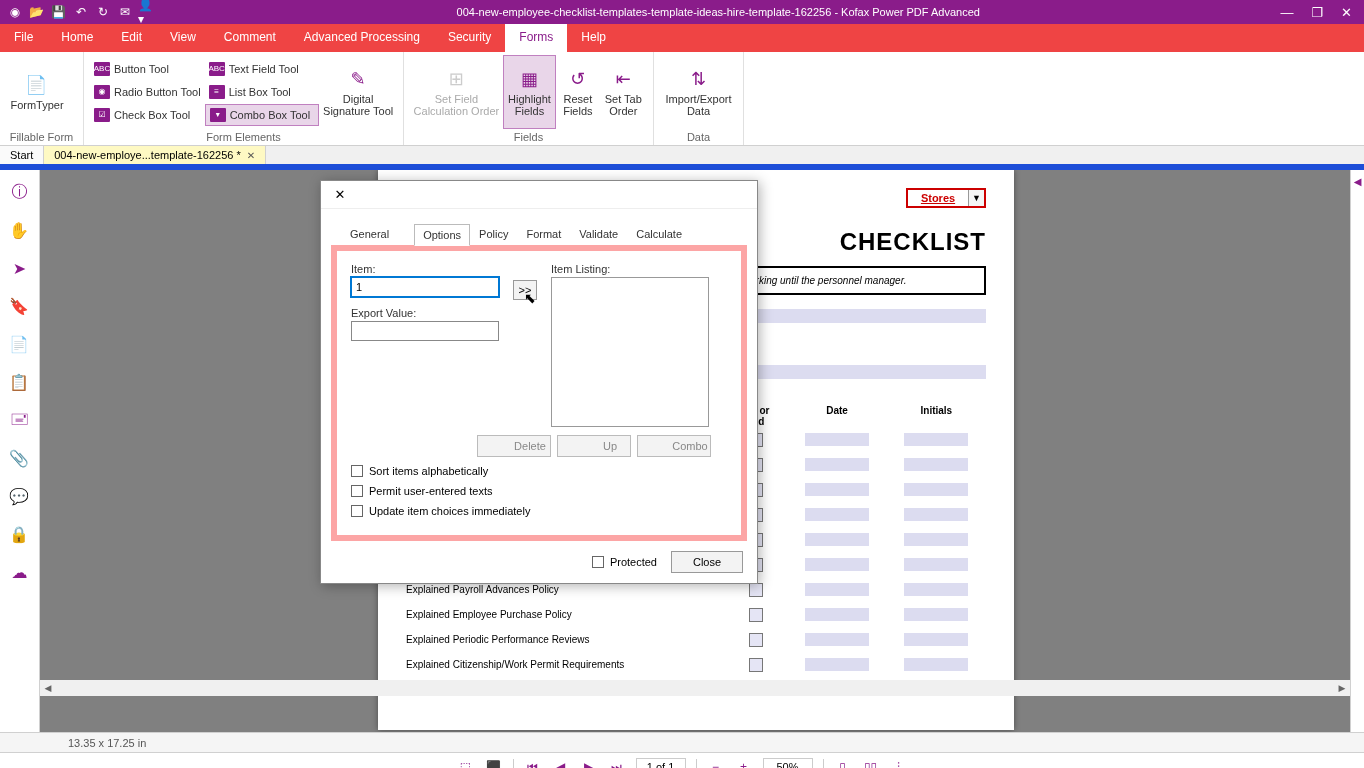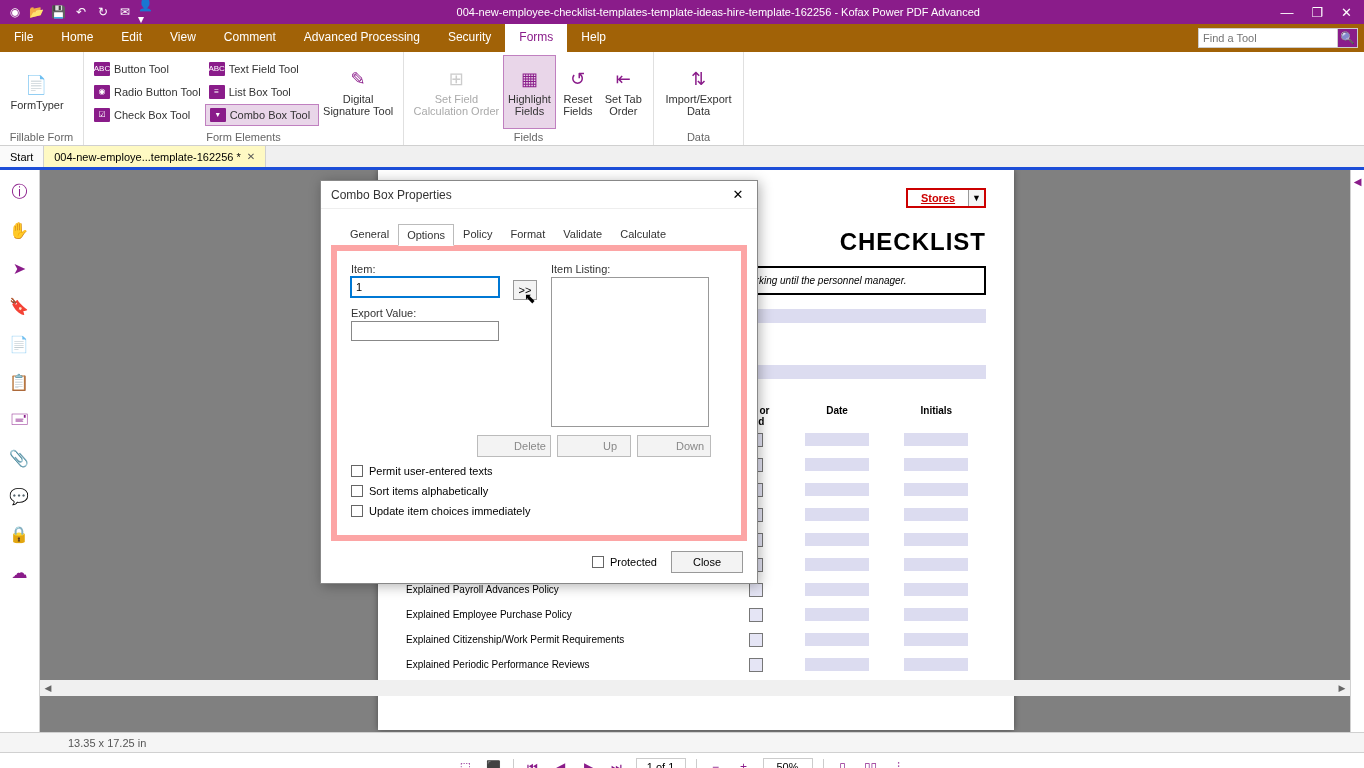--- a/index.html
+++ b/index.html
@@ -7,21 +7,21 @@
 
 
 .titlebar { height: 24px; background: #8a1c8a; display: flex; align-items: center; color: #fff; font-size: 11px; }
 .titlebar .qat { display: flex; gap: 4px; padding-left: 6px; }
 .titlebar .qat .qicon { width: 18px; height: 18px; display:flex; align-items:center; justify-content:center; font-size:12px; color:#fff; }
 .titlebar .title { flex: 1; text-align: center; }
 .titlebar .winctl { display: flex; gap: 18px; padding-right: 12px; }
 .titlebar .winctl span { font-size: 13px; cursor: default; }
 
 
-.menubar { height: 28px; background: #a16207; display: flex; align-items: stretch; color: #fff; font-size: 12px; }
+.menubar { height: 28px; background: #ef4444; display: flex; align-items: stretch; color: #fff; font-size: 12px; }
 .menubar .menu { padding: 6px 14px; cursor: default; }
 .menubar .menu.active { background: #fff; color: #8a1c8a; }
 .menubar .spacer { flex: 1; }
 .menubar .find { display:flex; align-items:center; padding-right:6px; }
 .menubar .find input { width: 140px; height: 20px; font-size:11px; padding: 0 4px; border:1px solid #ccc; }
 .menubar .find .sicon { width:20px; height:20px; background:#8a1c8a; display:flex; align-items:center; justify-content:center; color:#fff; border:1px solid #ccc; border-left:none; }
 
 
 .ribbon { height: 94px; background: #fff; border-bottom: 1px solid #d0d0d0; display:flex; }
 .rgroup { border-right: 1px solid #e0e0e0; display:flex; flex-direction:column; }
@@ -30,21 +30,21 @@
 .bigbtn { display:flex; flex-direction:column; align-items:center; justify-content:center; width:62px; height:74px; font-size:11px; text-align:center; color:#333; gap:2px; }
 .bigbtn.disabled { color:#aaa; }
 .bigbtn .bicon { width:24px; height:24px; display:flex; align-items:center; justify-content:center; font-size:18px; color:#8a1c8a; }
 .bigbtn.disabled .bicon { color:#ccc; }
 .smallbtns { display:flex; flex-direction:column; gap:1px; }
 .smallbtn { display:flex; align-items:center; gap:4px; font-size:11px; color:#333; padding:2px 4px; height:22px; }
 .smallbtn.active { background:#e9d6e9; border:1px solid #c080c0; }
 .smallbtn .sicon2 { width:16px; height:14px; background:#8a1c8a; color:#fff; font-size:8px; display:flex; align-items:center; justify-content:center; border-radius:1px; }
 
 
-.doctabs { height: 24px; background:#f0f0f0; border-bottom:3px solid #1d4ed8; display:flex; align-items:stretch; font-size:11px; }
+.doctabs { height: 24px; background:#f0f0f0; border-bottom:6px solid #1d4ed8; display:flex; align-items:stretch; font-size:11px; }
 .doctab { padding: 4px 10px; border-right:1px solid #d0d0d0; background:#fafafa; display:flex; align-items:center; gap:6px; }
 .doctab .tx { color:#555; font-size:10px; }
 
 
 .main { position:relative; height: 562px; background:#808080; display:flex; }
 .sidetools { width:40px; background:#fff; border-right:1px solid #d0d0d0; display:flex; flex-direction:column; align-items:center; gap:14px; padding-top:10px; }
 .sidetools .stool { width:24px; height:24px; display:flex; align-items:center; justify-content:center; color:#8a1c8a; font-size:16px; }
 .docview { flex:1; position:relative; overflow:hidden; }
 .page { position:absolute; left:338px; top:0; width:636px; height:560px; background:#fff; box-shadow:0 0 6px rgba(0,0,0,.4); padding:18px 28px; font-size:11px; color:#000; }
 .page .stores { position:absolute; right:28px; top:18px; width:80px; height:20px; border:2px solid #c00; display:flex; align-items:center; }
@@ -70,21 +70,21 @@
 
 .rightcollapse { width:14px; background:#fff; border-left:1px solid #d0d0d0; display:flex; align-items:flex-start; justify-content:center; padding-top:6px; color:#8a1c8a; font-size:10px; }
 
 
 .dialog { position:absolute; left:320px; top:180px; width:438px; background:#fff; border:1px solid #888; box-shadow:2px 2px 12px rgba(0,0,0,.3); z-index:50; font-size:11px; }
 .dialog .dtitle { height:28px; display:flex; align-items:center; padding:0 10px; border-bottom:1px solid #eee; }
 .dialog .dtitle .dt { flex:1; color:#333; font-size:12px; }
 .dialog .dtitle .dx { width:18px; height:18px; display:flex; align-items:center; justify-content:center; font-size:13px; }
 .dialog .dtabs { display:flex; padding: 14px 20px 0 20px; font-size:11px; }
 .dialog .dtab { padding:4px 8px; border:1px solid transparent; color:#333; }
-.dialog .dtab.active { border:1px solid #bbb; border-bottom:1px solid #fff; background:#fff; position:relative; top:1px; }
+.dialog .dtab.active { border:1px solid #bbb; border-bottom:1px solid #fff; background:#fff; position:relative; top:1px;margin-left:16px; }
 .dialog .dbody { border:6px solid #fca5a5; margin:0 10px; padding:12px 14px 18px; }
 .dialog .drow { display:flex; gap:14px; }
 .dialog .dcol { display:flex; flex-direction:column; }
 .dialog label { font-size:11px; color:#333; margin-bottom:2px; }
 .dialog input[type=text] { height:20px; border:1px solid #888; padding:0 4px; font-size:11px; }
 .dialog input.focused { border:1px solid #0078d4; outline:1px solid #0078d4; }
 .dialog .addbtn { width:24px; height:20px; border:1px solid #999; background:#f3f3f3; display:flex; align-items:center; justify-content:center; font-size:11px; margin-top:17px; position:relative; }
 .dialog .listing { width:158px; height:150px; border:1px solid #999; background:#fff; }
 .dialog .btnrow { display:flex; gap:6px; justify-content:flex-end; margin-top:8px; width:360px; }
 .dialog .dbtn { width:74px; height:22px; border:1px solid #bbb; background:#f3f3f3; color:#888; font-size:11px; display:flex; align-items:center; justify-content:center;padding-left:32px; }
@@ -130,24 +130,20 @@
   <div class="menu">File</div>
   <div class="menu">Home</div>
   <div class="menu">Edit</div>
   <div class="menu">View</div>
   <div class="menu">Comment</div>
   <div class="menu">Advanced Processing</div>
   <div class="menu">Security</div>
   <div class="menu active">Forms</div>
   <div class="menu">Help</div>
   <div class="spacer"></div>
-  <div class="find">
-    <input type="text" placeholder="Find a Tool" style="">
-    <div class="sicon">🔍</div>
-  </div>
 </div>
 
 <div class="ribbon">
   <div class="rgroup" style="width:84px">
     <div class="body">
         <div class="bigbtn">
           <div class="bicon">📄</div>
           <span>FormTyper</span>
         </div>
       </div>
@@ -372,33 +368,33 @@
               <div class="cb"></div>
             </div>
             <div class="c3">
               <div class="ff"></div>
             </div>
             <div class="c4">
               <div class="ff"></div>
             </div>
           </div>
         <div class="tblrow">
+            <div class="c1">Explained Periodic Performance Reviews</div>
+            <div class="c2">
+              <div class="cb"></div>
+            </div>
+            <div class="c3">
+              <div class="ff"></div>
+            </div>
+            <div class="c4">
+              <div class="ff"></div>
+            </div>
+          </div>
+        <div class="tblrow">
             <div class="c1">Explained Citizenship/Work Permit Requirements</div>
-            <div class="c2">
-              <div class="cb"></div>
-            </div>
-            <div class="c3">
-              <div class="ff"></div>
-            </div>
-            <div class="c4">
-              <div class="ff"></div>
-            </div>
-          </div>
-        <div class="tblrow">
-            <div class="c1">Explained Periodic Performance Reviews</div>
             <div class="c2">
               <div class="cb"></div>
             </div>
             <div class="c3">
               <div class="ff"></div>
             </div>
             <div class="c4">
               <div class="ff"></div>
             </div>
           </div>
@@ -410,21 +406,20 @@
 
   <div class="hscroll">
     <div class="arr">◀</div>
     <div style="flex:1"></div>
     <div class="arr">▶</div>
   </div>
 </div>
 
 <div class="dialog">
   <div class="dtitle">
-    <div class="dt">Combo Box Properties</div>
     <div class="dx">✕</div>
   </div>
   <div class="dtabs">
     <div class="dtab">General</div>
     <div class="dtab active">Options</div>
     <div class="dtab">Policy</div>
     <div class="dtab">Format</div>
     <div class="dtab">Validate</div>
     <div class="dtab">Calculate</div>
   </div>
@@ -440,29 +435,29 @@
           <span>&gt;&gt;</span>
         </div>
       <div class="dcol">
         <label>Item Listing:</label>
         <div class="listing"></div>
       </div>
     </div>
     <div class="btnrow">
       <div class="dbtn">Delete</div>
       <div class="dbtn">Up</div>
-      <div class="dbtn">Down</div>
-    </div>
+      <div class="dbtn">Combo</div>
+    </div>
+    <div class="chk">
+        <div class="cbox"></div>
+        <span>Sort items alphabetically</span>
+      </div>
     <div class="chk">
         <div class="cbox"></div>
         <span>Permit user-entered texts</span>
-      </div>
-    <div class="chk">
-        <div class="cbox"></div>
-        <span>Sort items alphabetically</span>
       </div>
     <div class="chk">
         <div class="cbox"></div>
         <span>Update item choices immediately</span>
       </div>
   </div>
   <div class="dfooter">
     <div class="chk" style="margin:0">
         <div class="cbox"></div>
         <span>Protected</span>

